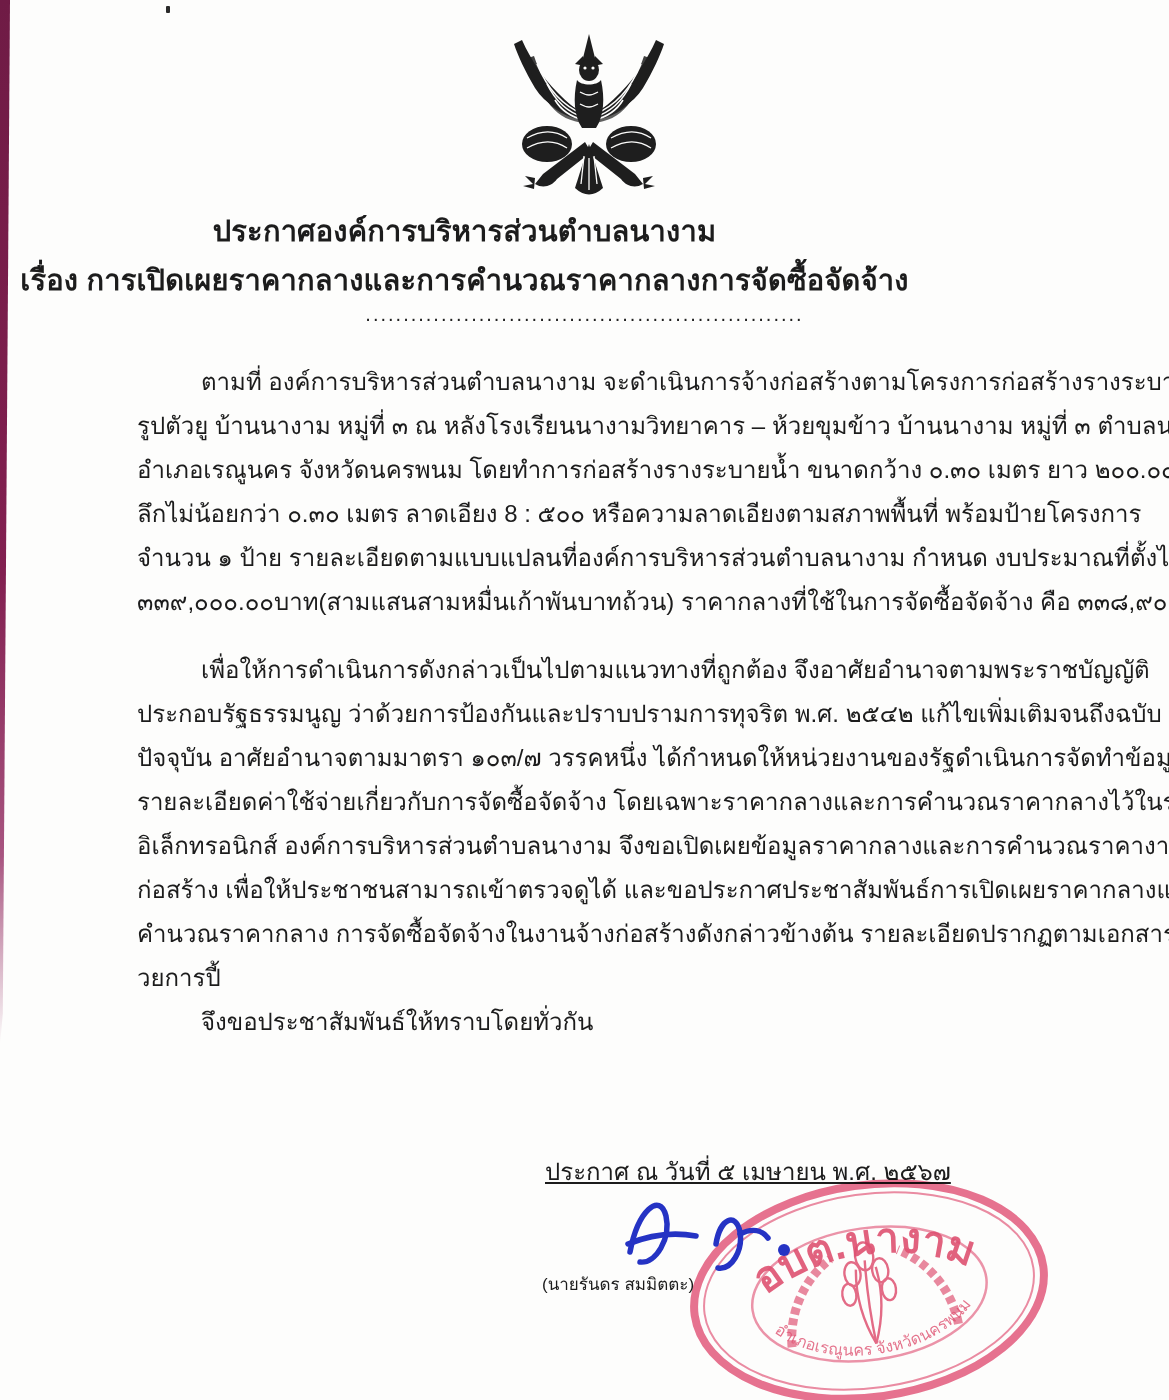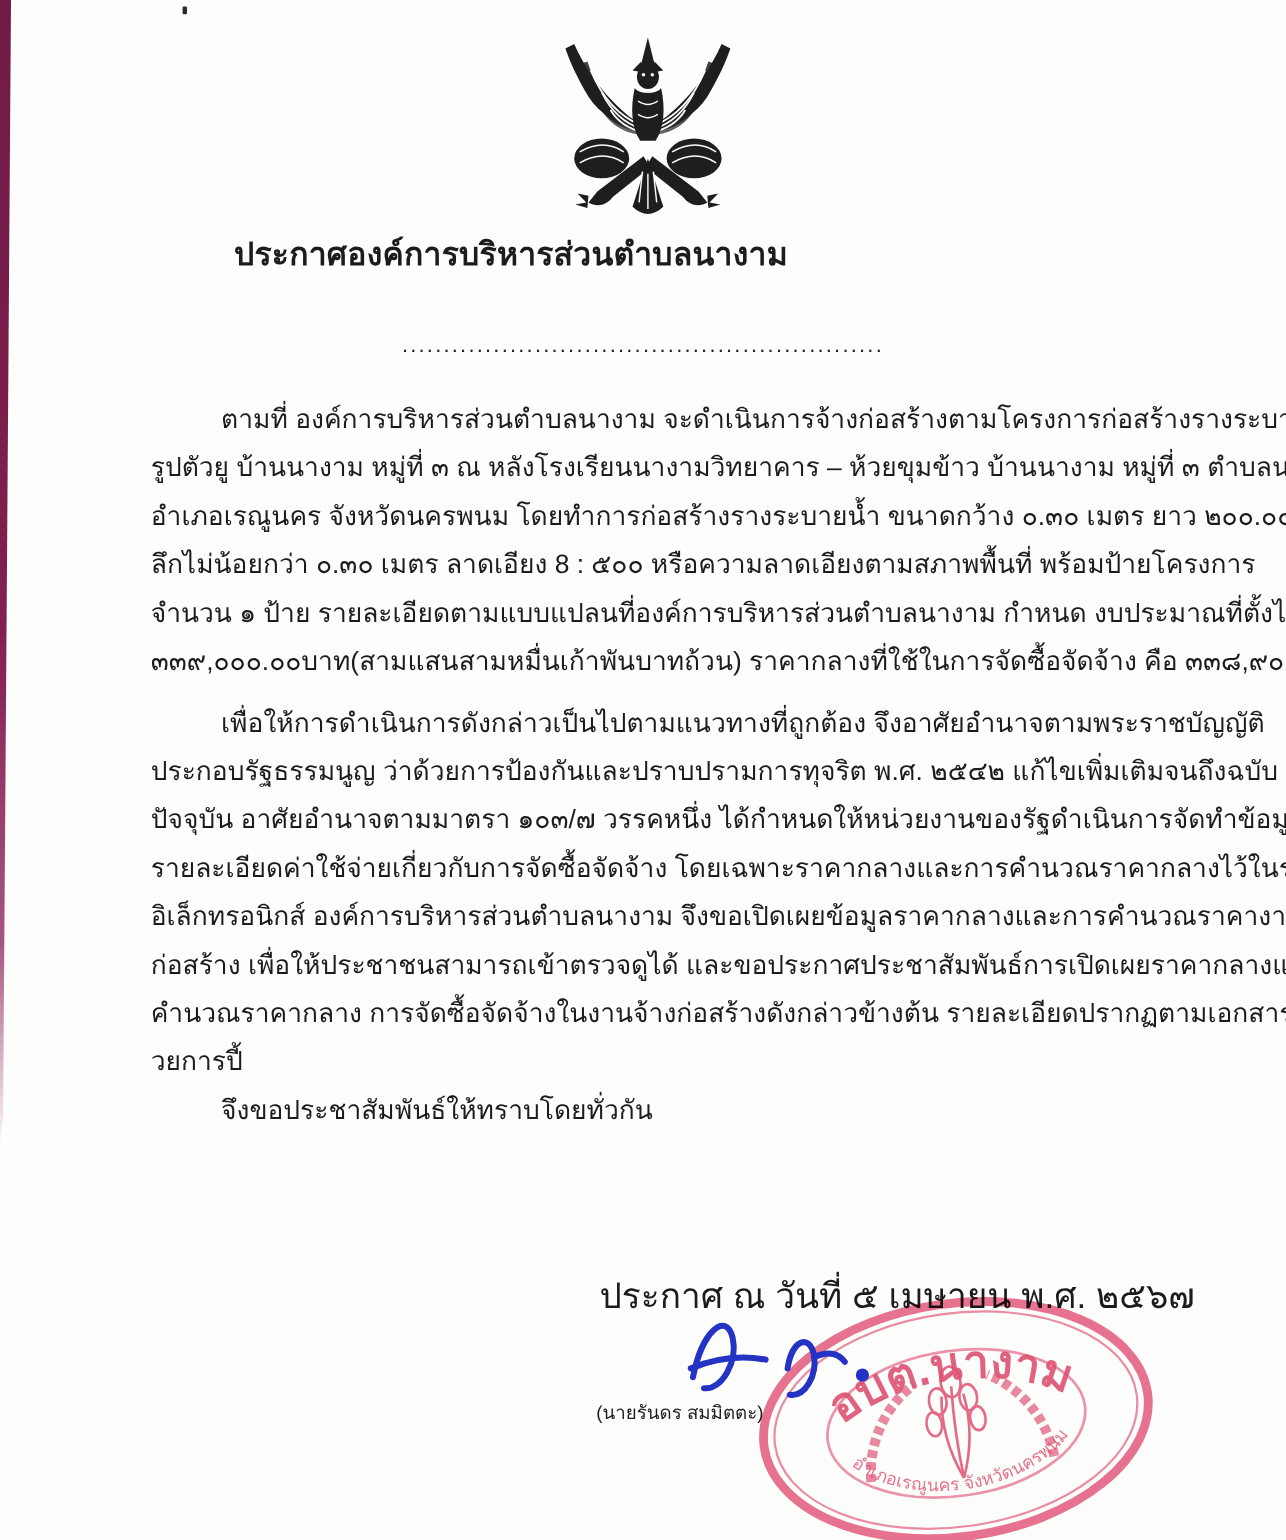--- a/index.html
+++ b/index.html
@@ -26,25 +26,25 @@
   .title1 { top:208px; }
   .title2 { top:257px; }
   .dots {
     position:absolute; top:303px; left:0; width:1169px; text-align:center;
     font-size:20px; letter-spacing:2px; color:#222;
   }
 
   .body { position:absolute; left:137px; top:360px; width:915px; font-size:24px; }
   .line { height:44px; line-height:44px; white-space:nowrap; }
   .indent { text-indent:64px; }
-  .para2 { margin-top:12px; }
+  .para2 { margin-top:24px; }
   .closing { }
 
   .dateline {
-    position:absolute; left:545px; top:1152px; font-size:32px; white-space:nowrap;
+    position:absolute; left:545px; top:1152px; font-size:24px; white-space:nowrap;text-decoration:underline;
   }
 
   .stamp {
     position:absolute; left:683px; top:1176px; width:372px; height:230px;
     transform:rotate(-8deg); mix-blend-mode:multiply; opacity:.9;
   }
   .signature { position:absolute; left:612px; top:1182px; width:215px; height:120px; }
 
   .signer-name  { position:absolute; left:542px; top:1270px; width:360px; text-align:left; font-size:17px; white-space:nowrap; }
   .signer-title { position:absolute; left:472px; top:1312px; width:500px; text-align:center; font-size:24px; white-space:nowrap; }
@@ -116,20 +116,21 @@
         <g fill="none" stroke="#fdfdfc" stroke-width="1.3">
           <path d="M79,130 L76,158"></path>
           <path d="M84,132 L84,164"></path>
           <path d="M89,130 L92,158"></path>
         </g>
       </g>
     </svg>
   </div>
 
   <div class="title1">ประกาศองค์การบริหารส่วนตำบลนางาม</div>
+  <div class="title2">เรื่อง การเปิดเผยราคากลางและการคำนวณราคากลางการจัดซื้อจัดจ้าง</div>
   <div class="dots">..........................................................</div>
 
   <div class="body">
     <div class="para">
       <div class="line indent">ตามที่ องค์การบริหารส่วนตำบลนางาม จะดำเนินการจ้างก่อสร้างตามโครงการก่อสร้างรางระบายน้ำ</div>
       <div class="line">รูปตัวยู บ้านนางาม หมู่ที่ ๓ ณ หลังโรงเรียนนางามวิทยาคาร – ห้วยขุมข้าว บ้านนางาม หมู่ที่ ๓ ตำบลนางาม</div>
       <div class="line">อำเภอเรณูนคร จังหวัดนครพนม โดยทำการก่อสร้างรางระบายน้ำ ขนาดกว้าง ๐.๓๐ เมตร ยาว ๒๐๐.๐๐ เมตร</div>
       <div class="line">ลึกไม่น้อยกว่า ๐.๓๐ เมตร ลาดเอียง 8 : ๕๐๐ หรือความลาดเอียงตามสภาพพื้นที่ พร้อมป้ายโครงการ</div>
       <div class="line">จำนวน ๑ ป้าย รายละเอียดตามแบบแปลนที่องค์การบริหารส่วนตำบลนางาม กำหนด งบประมาณที่ตั้งไว้</div>
       <div class="line">๓๓๙,๐๐๐.๐๐บาท(สามแสนสามหมื่นเก้าพันบาทถ้วน) ราคากลางที่ใช้ในการจัดซื้อจัดจ้าง คือ ๓๓๘,๙๐๐.๐๐</div>

